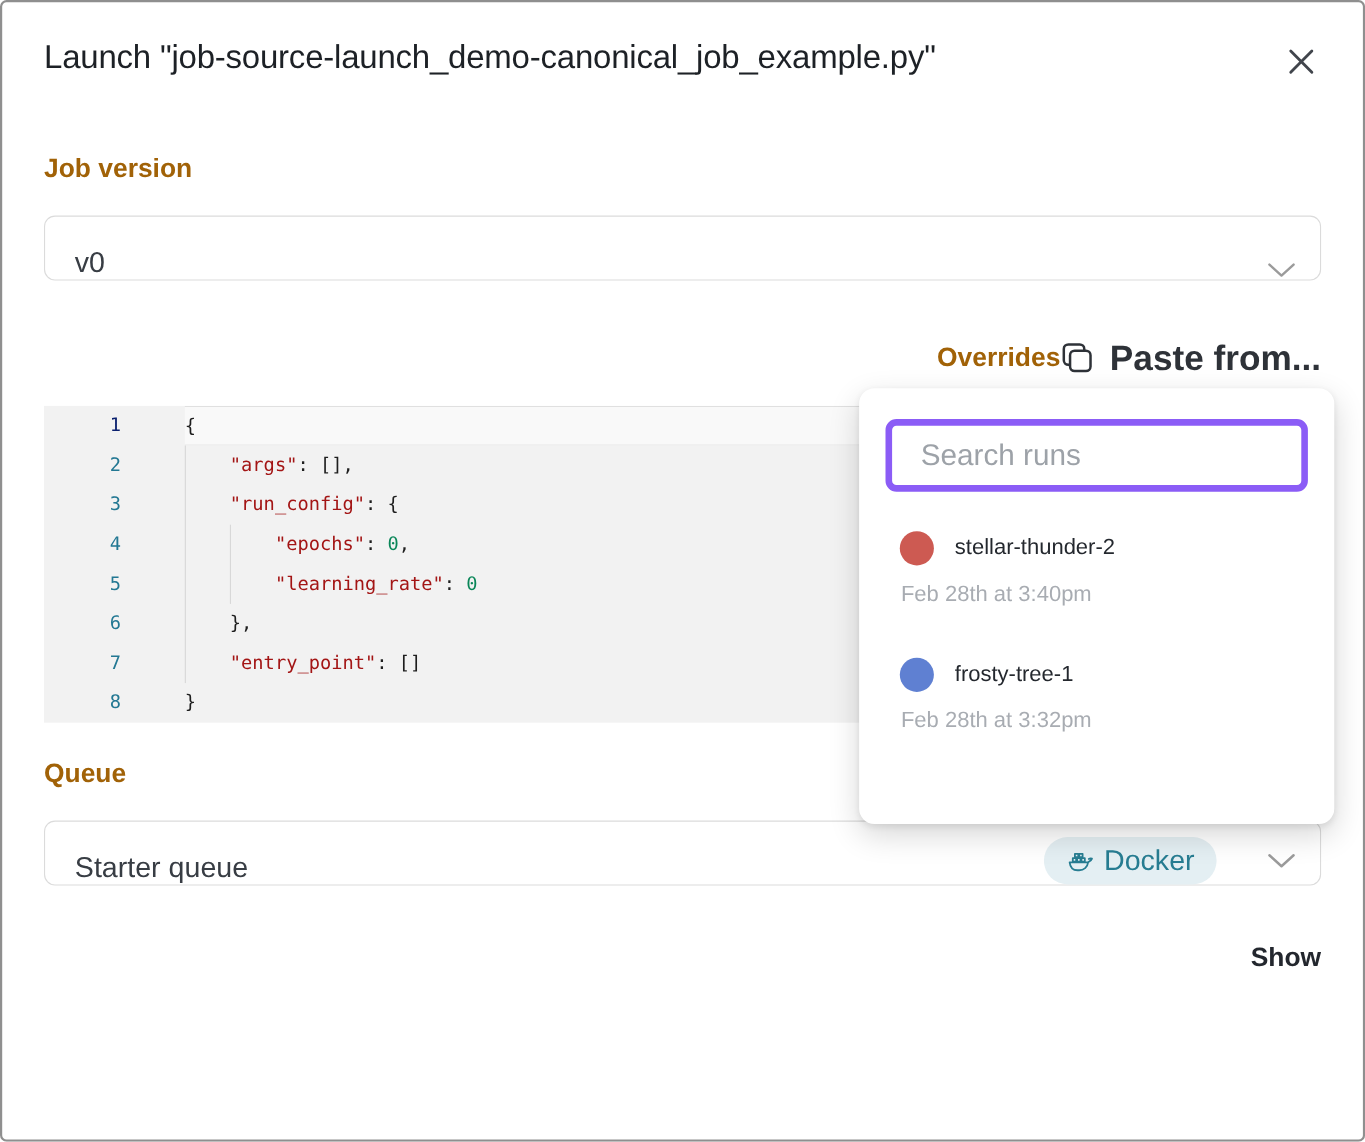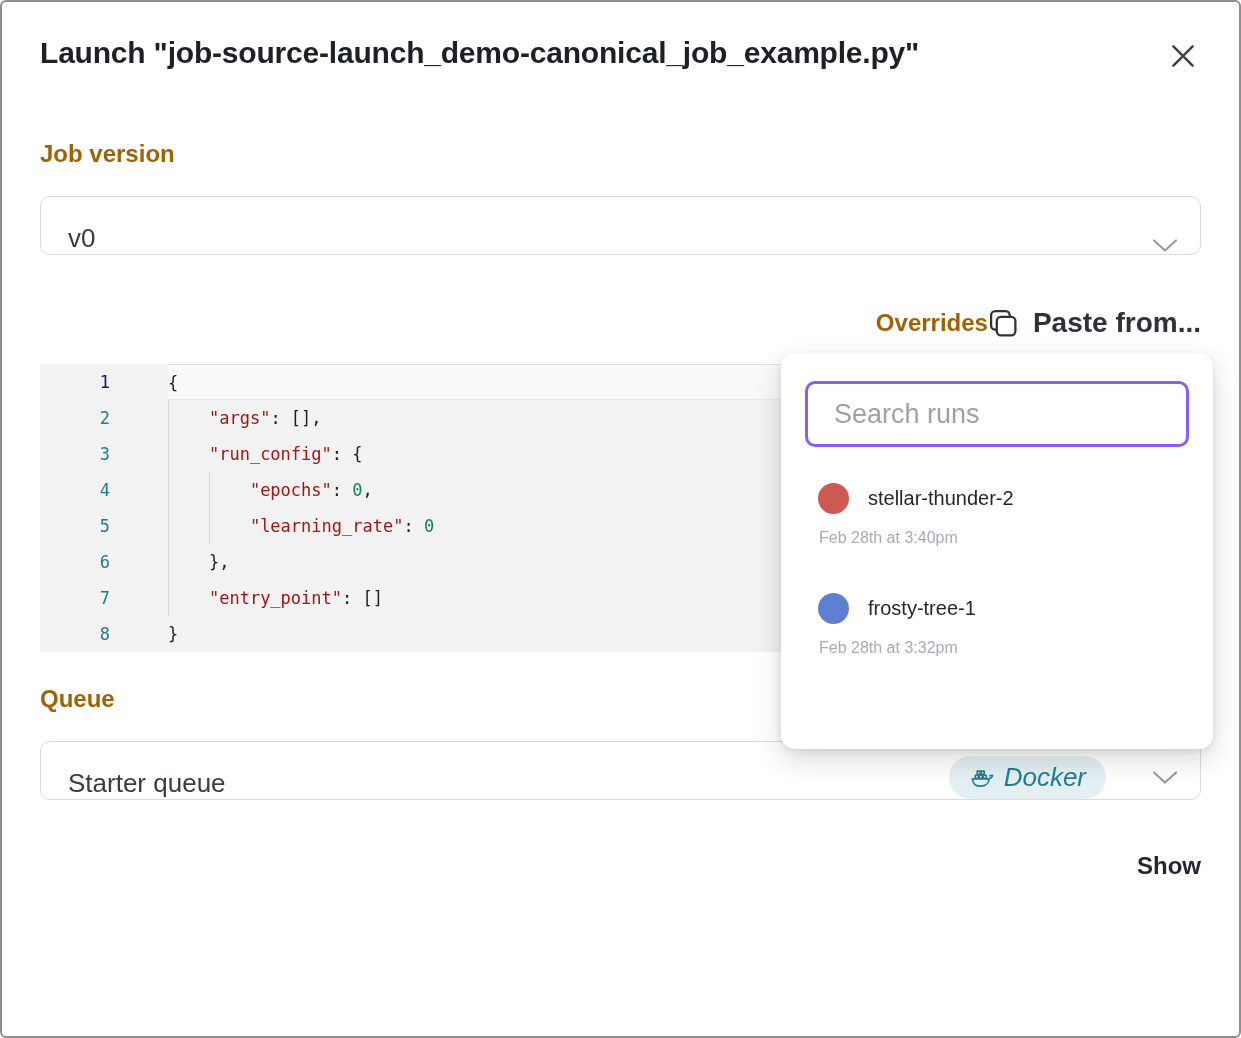--- a/index.html
+++ b/index.html
@@ -3,21 +3,21 @@
 <meta charset="utf-8">
 <style>
   html,body { margin:0; padding:0; background:#fff; font-family:"Liberation Sans", sans-serif; }
   .modal {
     position:relative; width:1241px; height:1038px; box-sizing:border-box;
     background:#ffffff; border:2px solid #8f8f8f; border-radius:6px;
     padding:0 38px; overflow:hidden; color:#24292e;
   }
   
   .title-row { display:flex; justify-content:space-between; align-items:flex-start; margin-top:34px; }
-  .modal-title { font-size:30px; font-weight:700; margin:0; color:#1d2126; letter-spacing:-0.2px; }
+  .modal-title { font-size:30px; font-weight:400; margin:0; color:#1d2126; letter-spacing:-0.2px; }
   .close-btn { background:none; border:none; padding:2px; cursor:pointer; margin-top:2px; }
 
   
   .field-label { font-size:24px; font-weight:700; color:#a16207; line-height:28px; }
   .lbl-jobversion { margin-top:66px; }
   .lbl-queue { margin-top:33px; }
 
   
   .select {
     margin-top:28px; height:59px; border:1px solid #dbdbdb; border-radius:10px;
@@ -26,21 +26,21 @@
   }
   .select .chev-solo { margin-left:auto; }
   .right-group { margin-left:auto; display:flex; align-items:center; gap:46px; }
 
   .row-between { display:flex; justify-content:flex-end; align-items:center; }
   .row-overrides { margin-top:52px; }
   .row-resource { margin-top:52px; }
 
   .paste-btn {
     display:flex; align-items:center; gap:14px; background:none; border:none; padding:0;
-    font-family:inherit; font-size:28px; font-weight:700; color:#2e3238; cursor:pointer;
+    font-family:inherit; font-size:32px; font-weight:700; color:#2e3238; cursor:pointer;
   }
   .show-btn {
     background:none; border:none; padding:0; font-family:inherit;
     font-size:24px; font-weight:700; color:#23272e; cursor:pointer;
   }
 
   
   .editor {
     position:relative; margin-top:25px; height:288px; background:#f2f2f2;
     font-family:"DejaVu Sans Mono", monospace; font-size:17px; overflow:hidden;
@@ -58,41 +58,40 @@
   .tok-punct  { color:var(--token-punct,#1e1e1e); }
   .indent-guide { position:absolute; width:1px; background:#d8d8d8; z-index:1; }
   .g1 { left:128px; top:36px; height:216px; }
   .g2 { left:169px; top:108px; height:72px; }
 
   
   .docker-pill {
     display:flex; align-items:center; gap:10px; height:43px; padding:0 20px;
     border-radius:22px; background:var(--docker-pill-bg,#e4eff3); color:var(--docker-teal,#277d92);
     font-size:26px;
-    font-style:italic;
   }
 
   
   .popup {
     position:absolute; left:779px; top:351px; width:432px; height:396px; box-sizing:border-box;
     background:#fff; border-radius:14px; z-index:5; padding:28px 24px;
     box-shadow:0 10px 28px rgba(0,0,0,.16), 0 2px 6px rgba(0,0,0,.08);
   }
   .search-input {
-    width:100%; height:66px; box-sizing:border-box; border:3px solid #8b5cf6; border-radius:10px;
+    width:100%; height:66px; box-sizing:border-box; border:6px solid #8b5cf6; border-radius:10px;
     padding:0 26px; font-size:27px; font-family:inherit; color:#33373d; outline:none;
   }
   .search-input::placeholder { color:#9da2a8; }
   .run-item { padding-left:13px; cursor:pointer; }
   .run-item-1 { margin-top:36px; }
   .run-item-2 { margin-top:46px; }
   .run-row { display:flex; align-items:center; gap:19px; }
   .dot { width:31px; height:31px; border-radius:50%; flex:none; background:#999; }
   .run-name { font-size:20px; color:#24282e; }
-  .run-date { margin-top:15px; margin-left:1px; font-size:16px; color:#a8acb2; }
+  .run-date { margin-top:15px; margin-left:1px; font-size:20px; color:#a8acb2; }
 
   svg { display:block; }
 </style>
 </head>
 <body>
 
 <div class="modal">
 
   <div class="title-row">
     <h1 class="modal-title">Launch "job-source-launch_demo-canonical_job_example.py"</h1>

